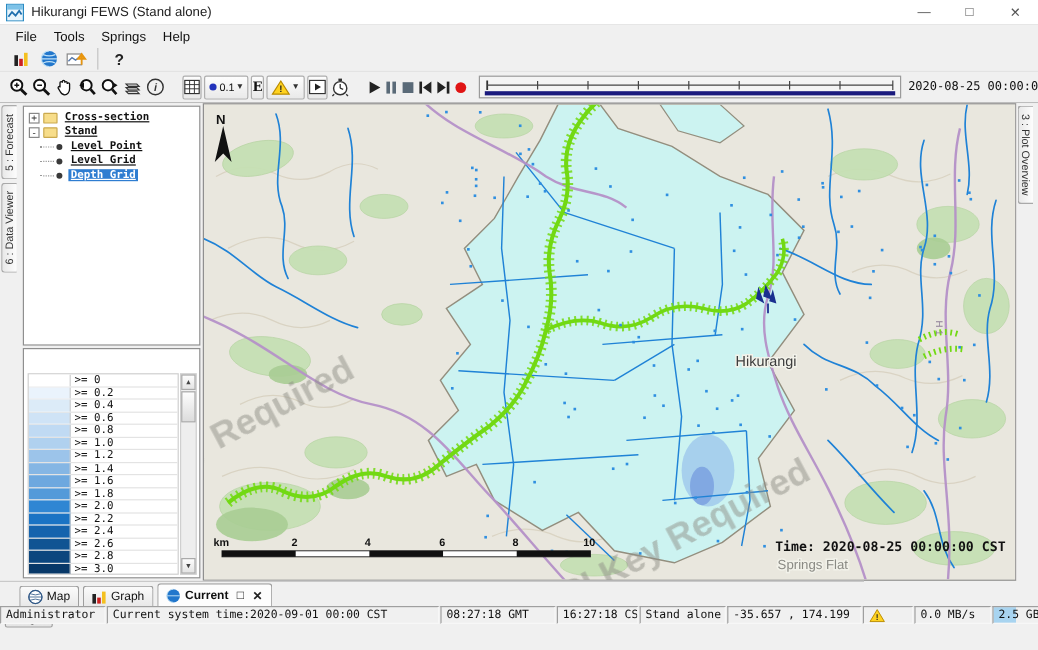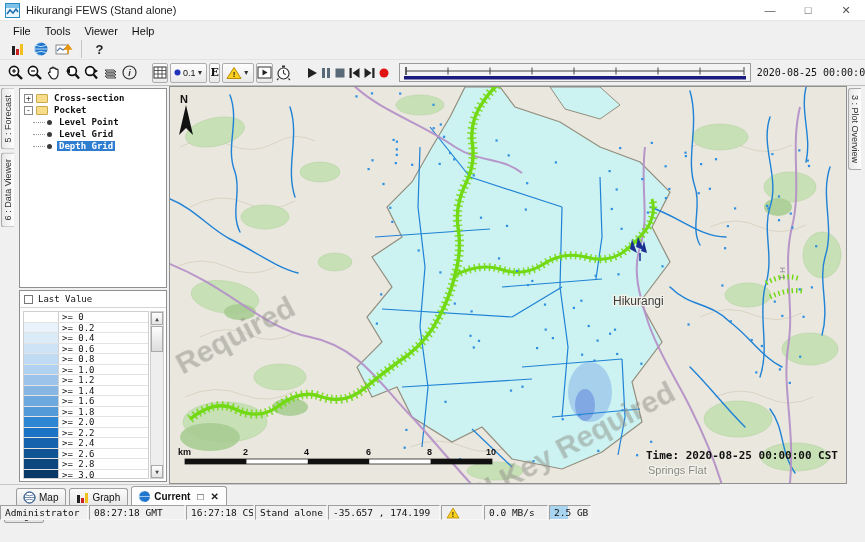--- a/index.html
+++ b/index.html
@@ -33,21 +33,21 @@
   .vtabs-right { position:absolute; right:0; top:0; width:18px; height:398px; background:#f0f0f0; }
   .vtab-r { writing-mode:vertical-rl; border:1px solid #a9a9a9; border-right:none; background:linear-gradient(90deg,#e8e8e8,#fdfdfd); font-size:9px; color:#333; padding:6px 1px; margin:2px 1px; border-radius:3px 0 0 3px; display:block; }
 
   .left-panel { position:absolute; left:17px; top:0; width:152px; height:398px; background:#f0f0f0; }
   .tree-box { position:absolute; left:2px; top:2px; width:148px; height:200px; background:#fff; border:1px solid #8f8f8f; font-family:"DejaVu Sans Mono",monospace; font-size:9px; font-weight:bold; padding-top:3px; overflow:hidden; }
   .trow { display:flex; align-items:center; height:12px; padding-left:4px; white-space:nowrap; }
   .trow .expander { width:9px; height:9px; border:1px solid #888; background:#fff; font-size:8px; line-height:7px; text-align:center; margin-right:3px; font-weight:normal; color:#333; flex:0 0 auto; }
   .folder { width:12px; height:9px; background:#f7dd8a; border:1px solid #caa94e; border-radius:1px; margin-right:4px; flex:0 0 auto; }
   .bullet { width:5px; height:5px; border-radius:50%; background:#3a3a3a; margin:0 5px 0 2px; flex:0 0 auto; }
   .tline { width:12px; border-bottom:1px dotted #999; height:1px; margin-right:0; flex:0 0 auto; }
-  .tlabel { padding:0 2px; }
+  .tlabel { padding:0 2px;text-decoration:underline; }
   .tlabel.sel { background:#2e7dd1; color:#fff; }
 
   .legend-box { position:absolute; left:2px; top:204px; width:148px; height:192px; background:#fff; border:1px solid #8f8f8f; font-family:"DejaVu Sans Mono",monospace; font-size:9px; }
   .legend-head { display:flex; align-items:center; height:17px; padding-left:4px; border-bottom:1px solid #d5d5d5; }
   .legend-head .cb { width:9px; height:9px; border:1px solid #777; background:#fff; margin-right:5px; }
   .legend-list { position:absolute; left:3px; top:20px; width:126px; height:168px; overflow:hidden; border:1px solid #cfcfcf; }
   .lrow { display:flex; height:10.5px; border-bottom:1px solid #e3e3e3; }
   .lrow .sw { width:35px; border-right:1px solid #cfcfcf; flex:0 0 auto; }
   .lrow .ll { padding:0 3px; line-height:10px; }
   .legend-scroll { position:absolute; right:2px; top:20px; width:14px; height:168px; background:#eee; border:1px solid #cfcfcf; }
@@ -84,21 +84,21 @@
   <div class="win-btns">
     <div class="win-btn">—</div>
     <div class="win-btn">□</div>
     <div class="win-btn">✕</div>
   </div>
 </div>
 
 <div class="menubar">
   <span class="menu-item">File</span>
   <span class="menu-item">Tools</span>
-  <span class="menu-item">Viewer</span>
+  <span class="menu-item">Springs</span>
   <span class="menu-item">Help</span>
 </div>
 
 <div class="toolbar1">
   <div class="tbtn">
     <svg width="16" height="16">
       <rect x="2" y="5" width="3" height="9" fill="#222"></rect>
       <rect x="6" y="8" width="3" height="6" fill="#cc2222"></rect>
       <rect x="10" y="3" width="3" height="11" fill="#f4c020"></rect>
     </svg>
@@ -259,44 +259,40 @@
   <div class="left-panel">
     <div class="tree-box">
       <div class="trow">
         <span class="expander">+</span>
         <span class="folder"></span>
         <span class="tlabel">Cross-section</span>
       </div>
       <div class="trow">
         <span class="expander">-</span>
         <span class="folder"></span>
-        <span class="tlabel">Pocket</span>
+        <span class="tlabel">Stand</span>
       </div>
       <div class="trow" style="padding-left:13px">
         <span class="tline"></span>
         <span class="bullet"></span>
         <span class="tlabel">Level Point</span>
       </div>
       <div class="trow" style="padding-left:13px">
         <span class="tline"></span>
         <span class="bullet"></span>
         <span class="tlabel">Level Grid</span>
       </div>
       <div class="trow" style="padding-left:13px">
         <span class="tline"></span>
         <span class="bullet"></span>
         <span class="tlabel sel">Depth Grid</span>
       </div>
     </div>
 
     <div class="legend-box">
-      <div class="legend-head">
-        <span class="cb"></span>
-        <span>Last Value</span>
-      </div>
       <div class="legend-list">
         <div class="lrow">
             <span class="sw" style="background-color: rgb(255, 255, 255);"></span>
             <span class="ll">&gt;= 0</span>
           </div>
         <div class="lrow">
             <span class="sw" style="background-color: rgb(234, 243, 252);"></span>
             <span class="ll">&gt;= 0.2</span>
           </div>
         <div class="lrow">
@@ -651,20 +647,21 @@
     <span class="panel-glyph">✕</span>
   </div>
 </div>
 
 <div class="logs-row">
   <span class="logs-btn">Logs</span>
 </div>
 
 <div class="statusbar">
   <div class="scell" style="width:88px">Administrator</div>
+  <div class="scell" style="width:277px">Current system time:2020-09-01 00:00 CST</div>
   <div class="scell" style="width:96px">08:27:18 GMT</div>
   <div class="scell" style="width:68px">16:27:18 CST</div>
   <div class="scell" style="width:72px">Stand alone</div>
   <div class="scell" style="width:112px">-35.657 , 174.199</div>
   <div class="scell" style="width:42px;display:flex;align-items:center;justify-content:flex-start">
     <svg width="14" height="12">
       <path d="M7,1 L13,11 H1 Z" fill="#ffd21f" stroke="#b98b00" stroke-width="0.8"></path>
       <text x="7" y="9.5" text-anchor="middle" font-size="7" font-weight="bold" fill="#222">!</text>
     </svg>
   </div>

